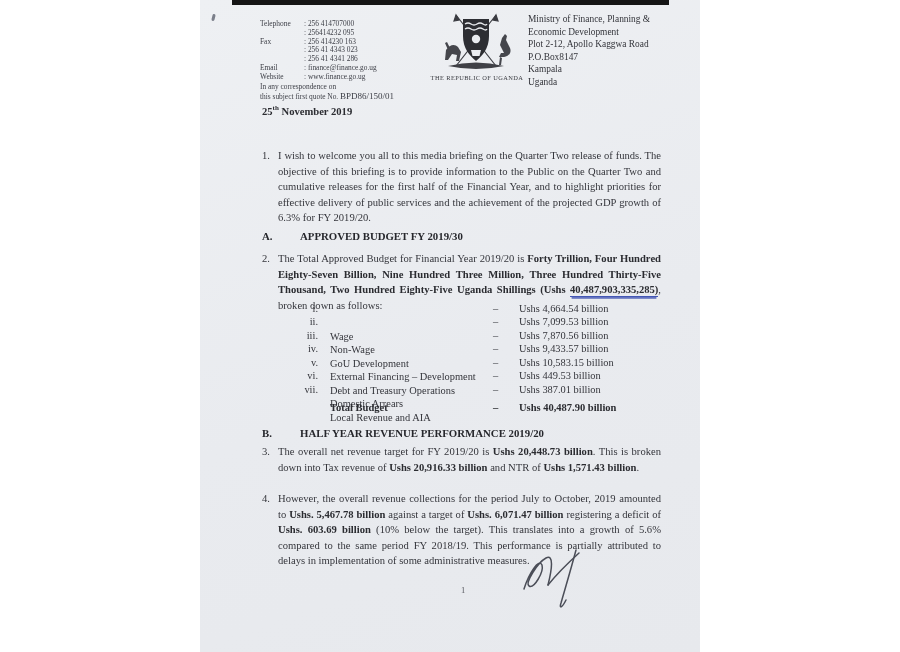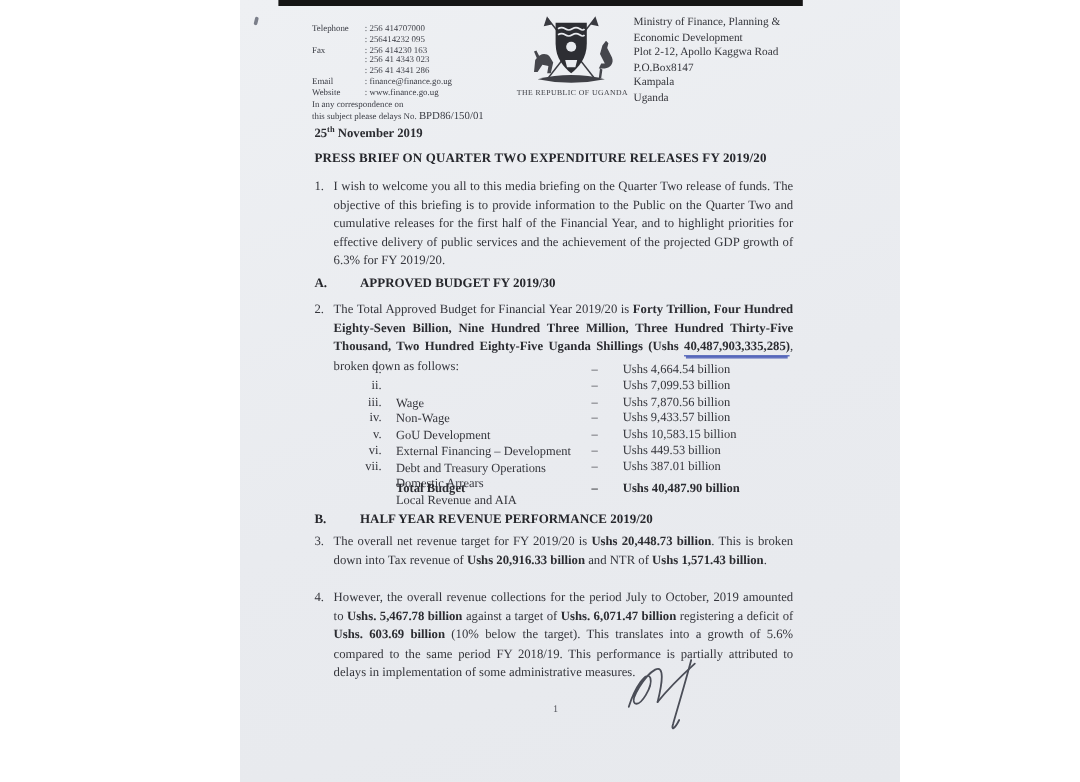--- a/index.html
+++ b/index.html
@@ -1,21 +1,21 @@
 <!DOCTYPE html>
 <html><head>
 <meta charset="utf-8">
 <style>
   html,body{margin:0;padding:0;}
   body{
     width:900px;height:652px;position:relative;background:#ffffff;overflow:hidden;
     font-family:"Liberation Serif","DejaVu Serif",serif;color:#34353b;
   }
   .page{
-    position:absolute;left:200px;top:0;width:550px;height:652px;
+    position:absolute;left:200px;top:0;width:500px;height:652px;
     background:linear-gradient(160deg,#eef0f3 0%,#e9ebef 55%,#e7e9ed 100%);
   }
   .topbar{position:absolute;left:32px;top:0;width:437px;height:5px;background:#151515;}
   .pen-mark{position:absolute;left:12px;top:14px;width:3px;height:7px;background:#7b7f8a;transform:rotate(14deg);border-radius:2px;}
 
   
   .contact{position:absolute;left:60px;top:20px;width:170px;font-size:7.4px;line-height:8.8px;color:#3c3e46;}
   .contact .row{display:flex;}
   .contact .lab{width:44px;flex:none;}
   .contact .val{flex:1;}
@@ -89,21 +89,21 @@
     <div class="row">
       <span class="lab">Email</span>
       <span class="val ul">: finance@finance.go.ug</span>
     </div>
     <div class="row">
       <span class="lab">Website</span>
       <span class="val ul">: www.finance.go.ug</span>
     </div>
     <div class="note">In any correspondence on</div>
     <div class="note">
-      <span>this subject please delays No. </span><span class="ref">BPD86/150/01</span>
+      <span>this subject first quote No. </span><span class="ref">BPD86/150/01</span>
     </div>
   </div>
 
   <svg class="emblem" viewBox="0 0 100 62">
     <g stroke="#3a3b41" fill="none" stroke-width="1.2">
       <path d="M30 3 L70 54"></path>
         <path d="M70 3 L30 54"></path>
       <path d="M30 3 l-2 6 l5 -1 z" fill="#3a3b41"></path>
         <path d="M70 3 l2 6 l-5 -1 z" fill="#3a3b41"></path>
     </g>
@@ -128,21 +128,20 @@
       <div>Economic Development</div>
       <div>Plot 2-12, Apollo Kaggwa Road</div>
       <div>P.O.Box8147</div>
       <div>Kampala</div>
       <div>Uganda</div>
     </div>
 
   <div class="date">
     <span>25</span><sup>th</sup><span> November 2019</span>
   </div>
-  <div class="doc-title">PRESS BRIEF ON QUARTER TWO EXPENDITURE RELEASES FY 2019/20</div>
 
   <div class="para" style="top:148px">
     <span class="num">1.</span>
     <div class="body"><span>I wish to welcome you all to this media briefing on the Quarter Two release of funds. The objective of this briefing is to provide information to the Public on the Quarter Two and cumulative releases for the first half of the Financial Year, and to highlight priorities for effective delivery of public services and the achievement of the projected GDP growth of 6.3% for FY 2019/20.</span></div>
   </div>
 
   <div class="sec-head" style="top:230px">
     <span class="letter">A.</span>
     <span>APPROVED BUDGET FY 2019/30</span>
   </div>

